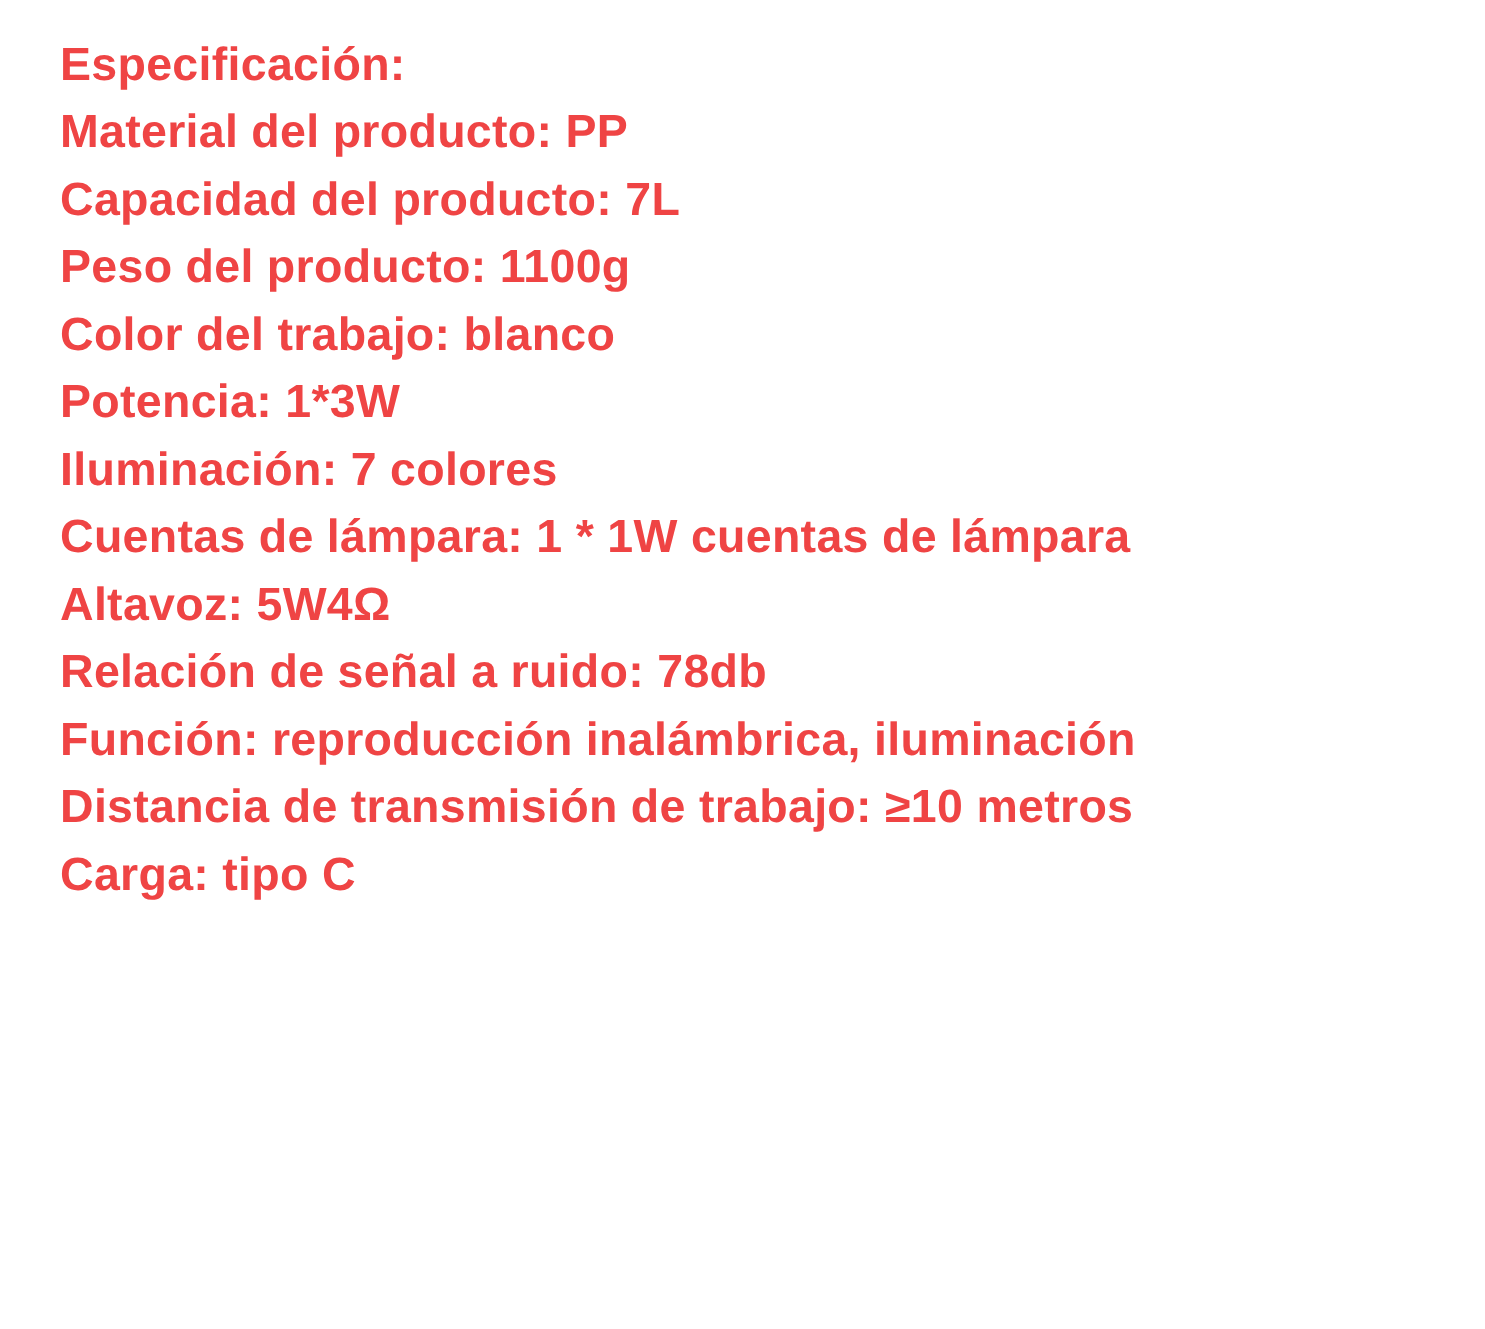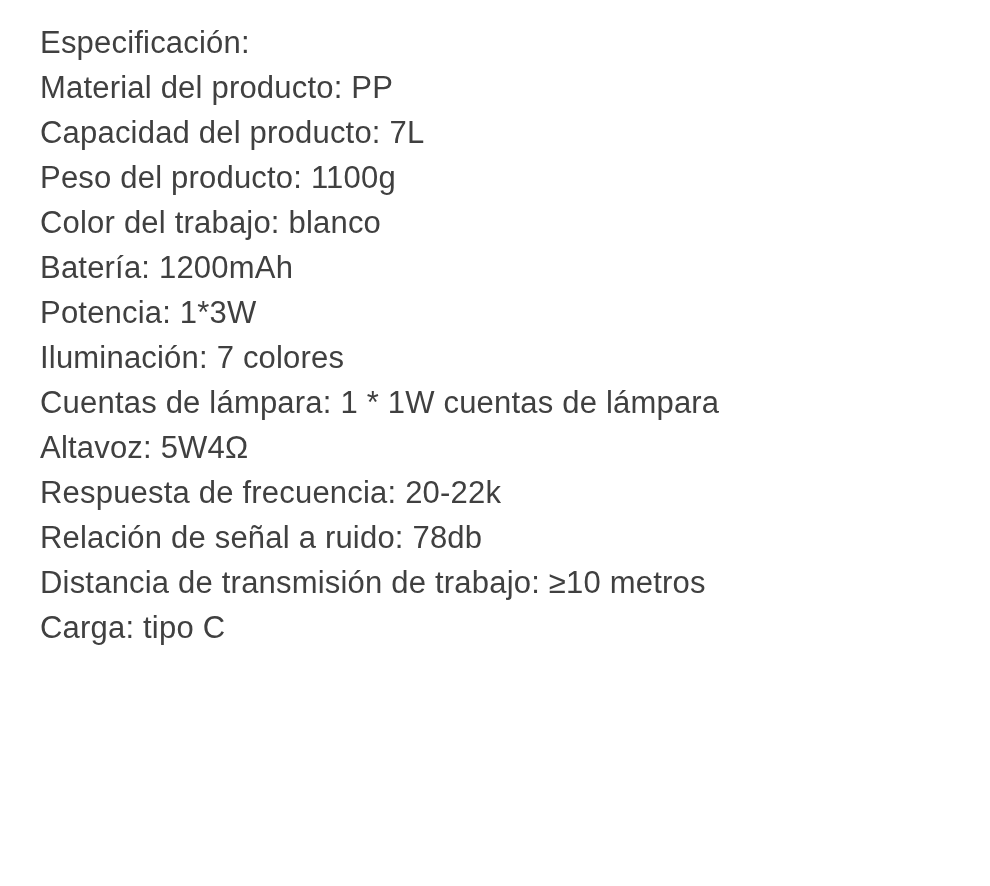--- a/index.html
+++ b/index.html
@@ -12,37 +12,36 @@
     height: 886px;
     overflow: hidden;
     font-family: "Liberation Sans", "DejaVu Sans", sans-serif;
   }
   .spec-block {
     padding: 20px 40px 0 40px;
   }
   .spec-line {
     font-size: 31px;
     line-height: 45px;
-    font-weight: 400;
+    font-weight: 700;
     letter-spacing: 0.2px;
-    color: #404040;
+    color: #ef4444;
     white-space: nowrap;
   }
 </style>
 </head>
 <body>
 
 <div class="spec-block">
   <div class="spec-line">Especificación:</div>
   <div class="spec-line">Material del producto: PP</div>
   <div class="spec-line">Capacidad del producto: 7L</div>
   <div class="spec-line">Peso del producto: 1100g</div>
   <div class="spec-line">Color del trabajo: blanco</div>
-  <div class="spec-line">Batería: 1200mAh</div>
   <div class="spec-line">Potencia: 1*3W</div>
   <div class="spec-line">Iluminación: 7 colores</div>
   <div class="spec-line">Cuentas de lámpara: 1 * 1W cuentas de lámpara</div>
   <div class="spec-line">Altavoz: 5W4Ω</div>
-  <div class="spec-line">Respuesta de frecuencia: 20-22k</div>
   <div class="spec-line">Relación de señal a ruido: 78db</div>
+  <div class="spec-line">Función: reproducción inalámbrica, iluminación</div>
   <div class="spec-line">Distancia de transmisión de trabajo: ≥10 metros</div>
   <div class="spec-line">Carga: tipo C</div>
 </div>
 
 </body></html>

